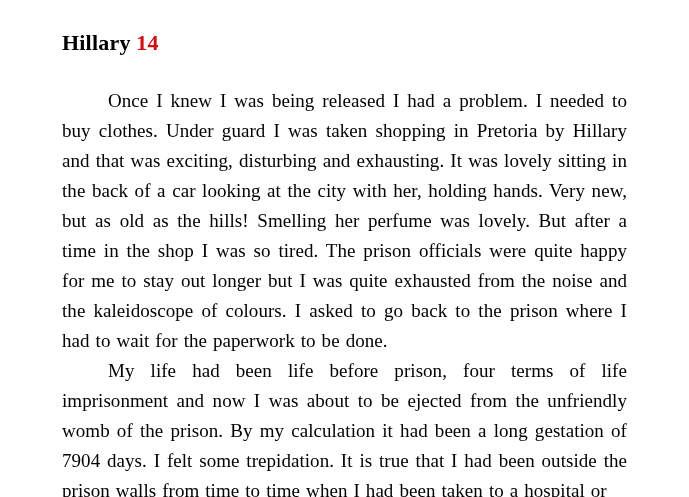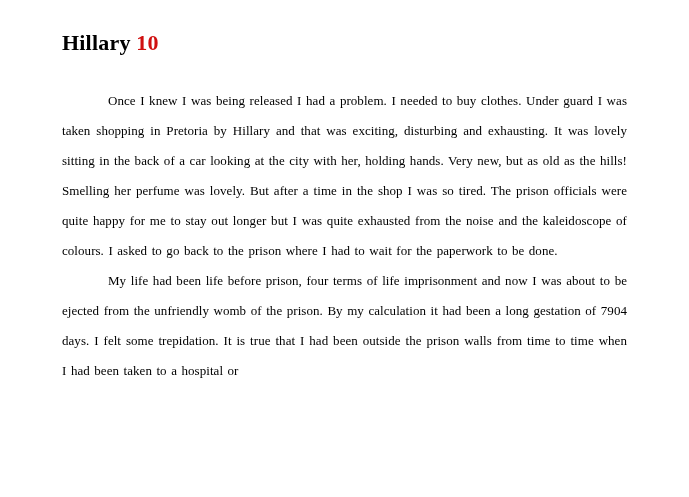--- a/index.html
+++ b/index.html
@@ -49,37 +49,37 @@
     font-weight: bold;
     font-size: 15px;
     letter-spacing: 0.1px;
     padding-left: 6px;
   }
   .body-text {
     margin-top: 30px;
   }
   .para {
     font-family: "Liberation Serif", serif;
-    font-size: 13px;
+    font-size: 19px;
     line-height: 30px;
     text-align: justify;
     text-indent: 46px;
     margin: 0;
     letter-spacing: 0.05px;
     word-spacing: 1.2px;
   }
 </style>
 </head>
 <body>
 
 <div class="page">
 
   <h1 class="chapter-heading">
     <span>Hillary</span>
-    <span class="chapter-number">10</span>
+    <span class="chapter-number">14</span>
   </h1>
 
 
   <div class="body-text">
     <p class="para">Once I knew I was being released I had a problem. I needed to buy clothes. Under guard I was taken shopping in Pretoria by Hillary and that was exciting, disturbing and exhausting. It was lovely sitting in the back of a car looking at the city with her, holding hands. Very new, but as old as the hills!  Smelling her perfume was lovely. But after a time in the shop I was so tired.  The prison officials were quite happy for me to stay out longer but I was quite exhausted from the noise and the kaleidoscope of colours.  I asked to go back to the prison where I had to wait for the paperwork to be done.</p>
     <p class="para">My life had been life before prison, four terms of life imprisonment and now I was about to be ejected from the unfriendly womb of the prison. By my calculation it had been a long gestation of 7904 days. I felt some trepidation. It is true that I had been outside the prison walls from time to time when I had been taken to a hospital or</p>
   </div>
 
 </div>
 

